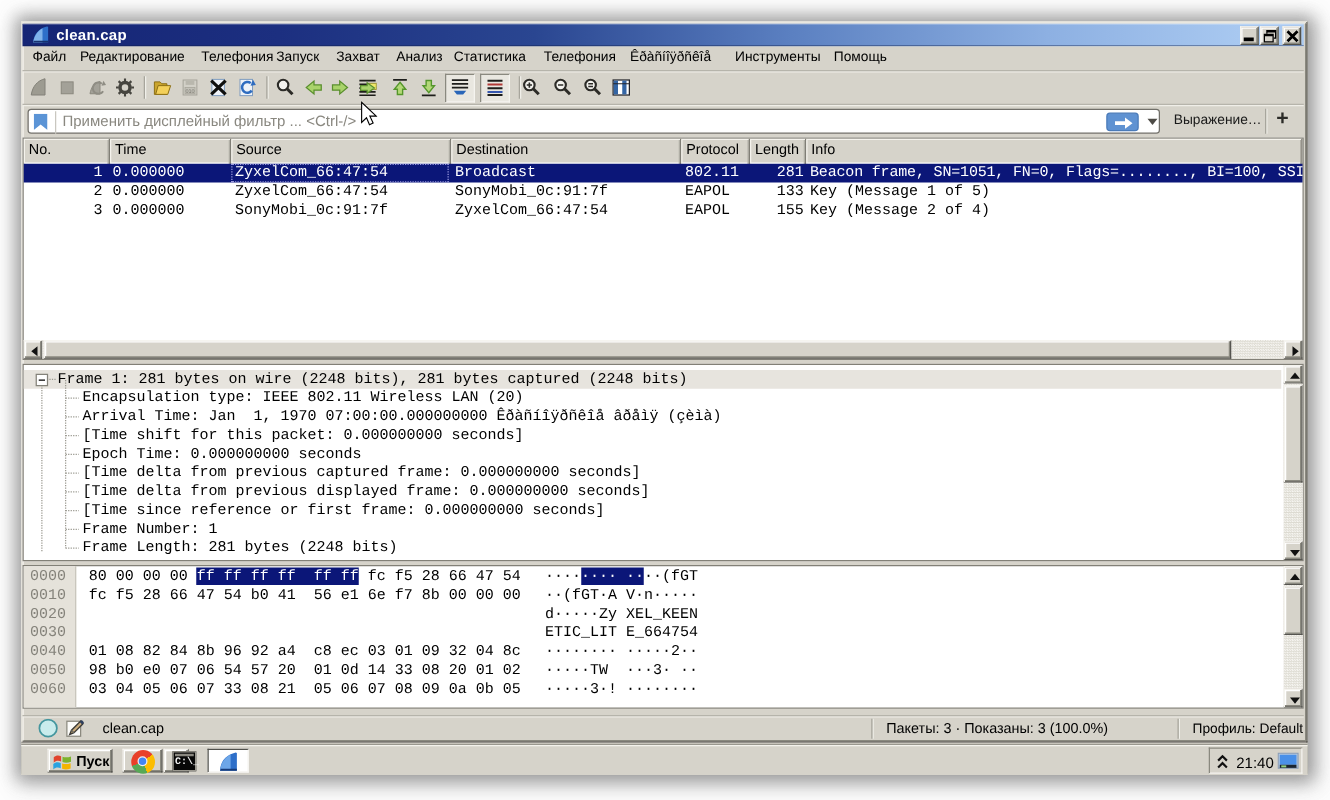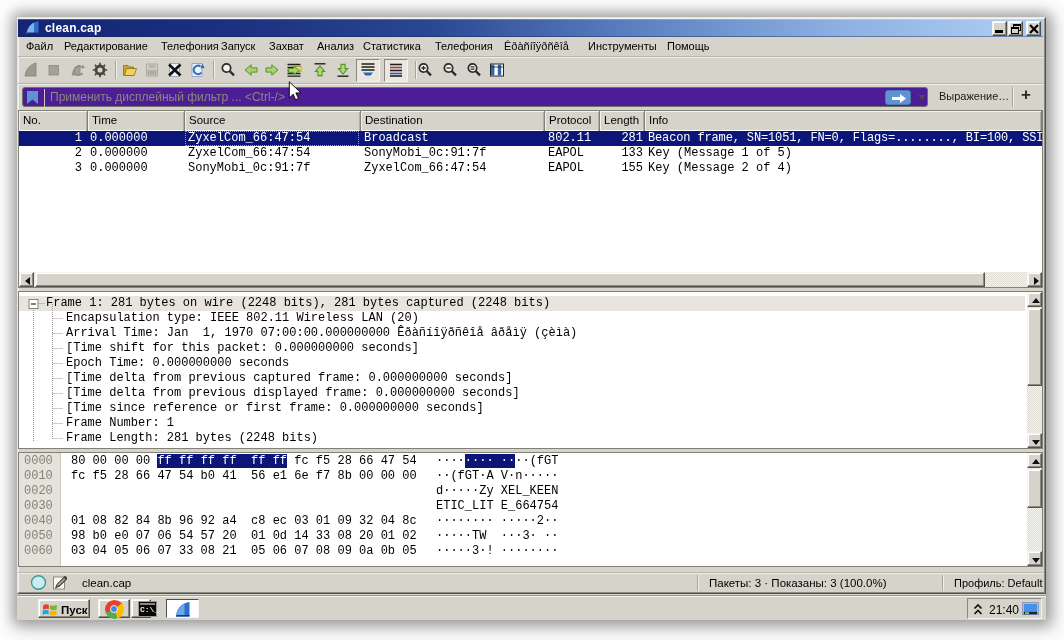--- a/index.html
+++ b/index.html
@@ -33,21 +33,21 @@
 #menu span { white-space:nowrap; }
 #menu span { top:3px; }
 
 
 #tools { left:1px; top:39px; width:1025px; height:27px; border-top:1px solid #b6b4ab; box-shadow:inset 0 1px 0 #f0eee8;}
 #tools svg { top:5px; }
 .tsep { top:4px; width:1px; height:18px; background:#a7a59c; box-shadow:1px 0 0 #f0efe9; }
 
 
 #filter { left:1px; top:66px; width:1025px; height:27px; border-top:1px solid #b6b4ab; box-shadow:inset 0 1px 0 #f0eee8;}
-#fbox { left:4px; top:3px; width:906px; height:20px; background:#4c1d95; border:1px solid #716f69; border-radius:3px; }
+#fbox { left:4px; top:3px; width:906px; height:20px; background:#ffffff; border:1px solid #716f69; border-radius:3px; }
 #fbm { left:4px; top:3px; width:11px; height:13px; }
 #fbsep { left:21px; top:1px; width:1px; height:18px; background:#c9c7c0; }
 #fph { left:27px; top:2px; font-size:12px; color:#8a8880; }
 #fgo { left:862px; top:2px; width:26px; height:15px; background:#5f92d2; border-radius:3px; border:1px solid #4a7ab8; }
 #fdd { left:895px; top:7px; width:0; height:0; border:4px solid transparent; border-top:5px solid #4d4b46; }
 #fexpr { left:921px; top:6px; font-size:11px; color:#1a1a1a; }
 #fsep2 { left:994px; top:3px; width:1px; height:20px; background:#a7a59c; box-shadow:1px 0 0 #f0efe9; }
 #fplus { left:1003px; top:1px; font-size:17px; font-weight:bold; color:#2b2b28; }
 
 

